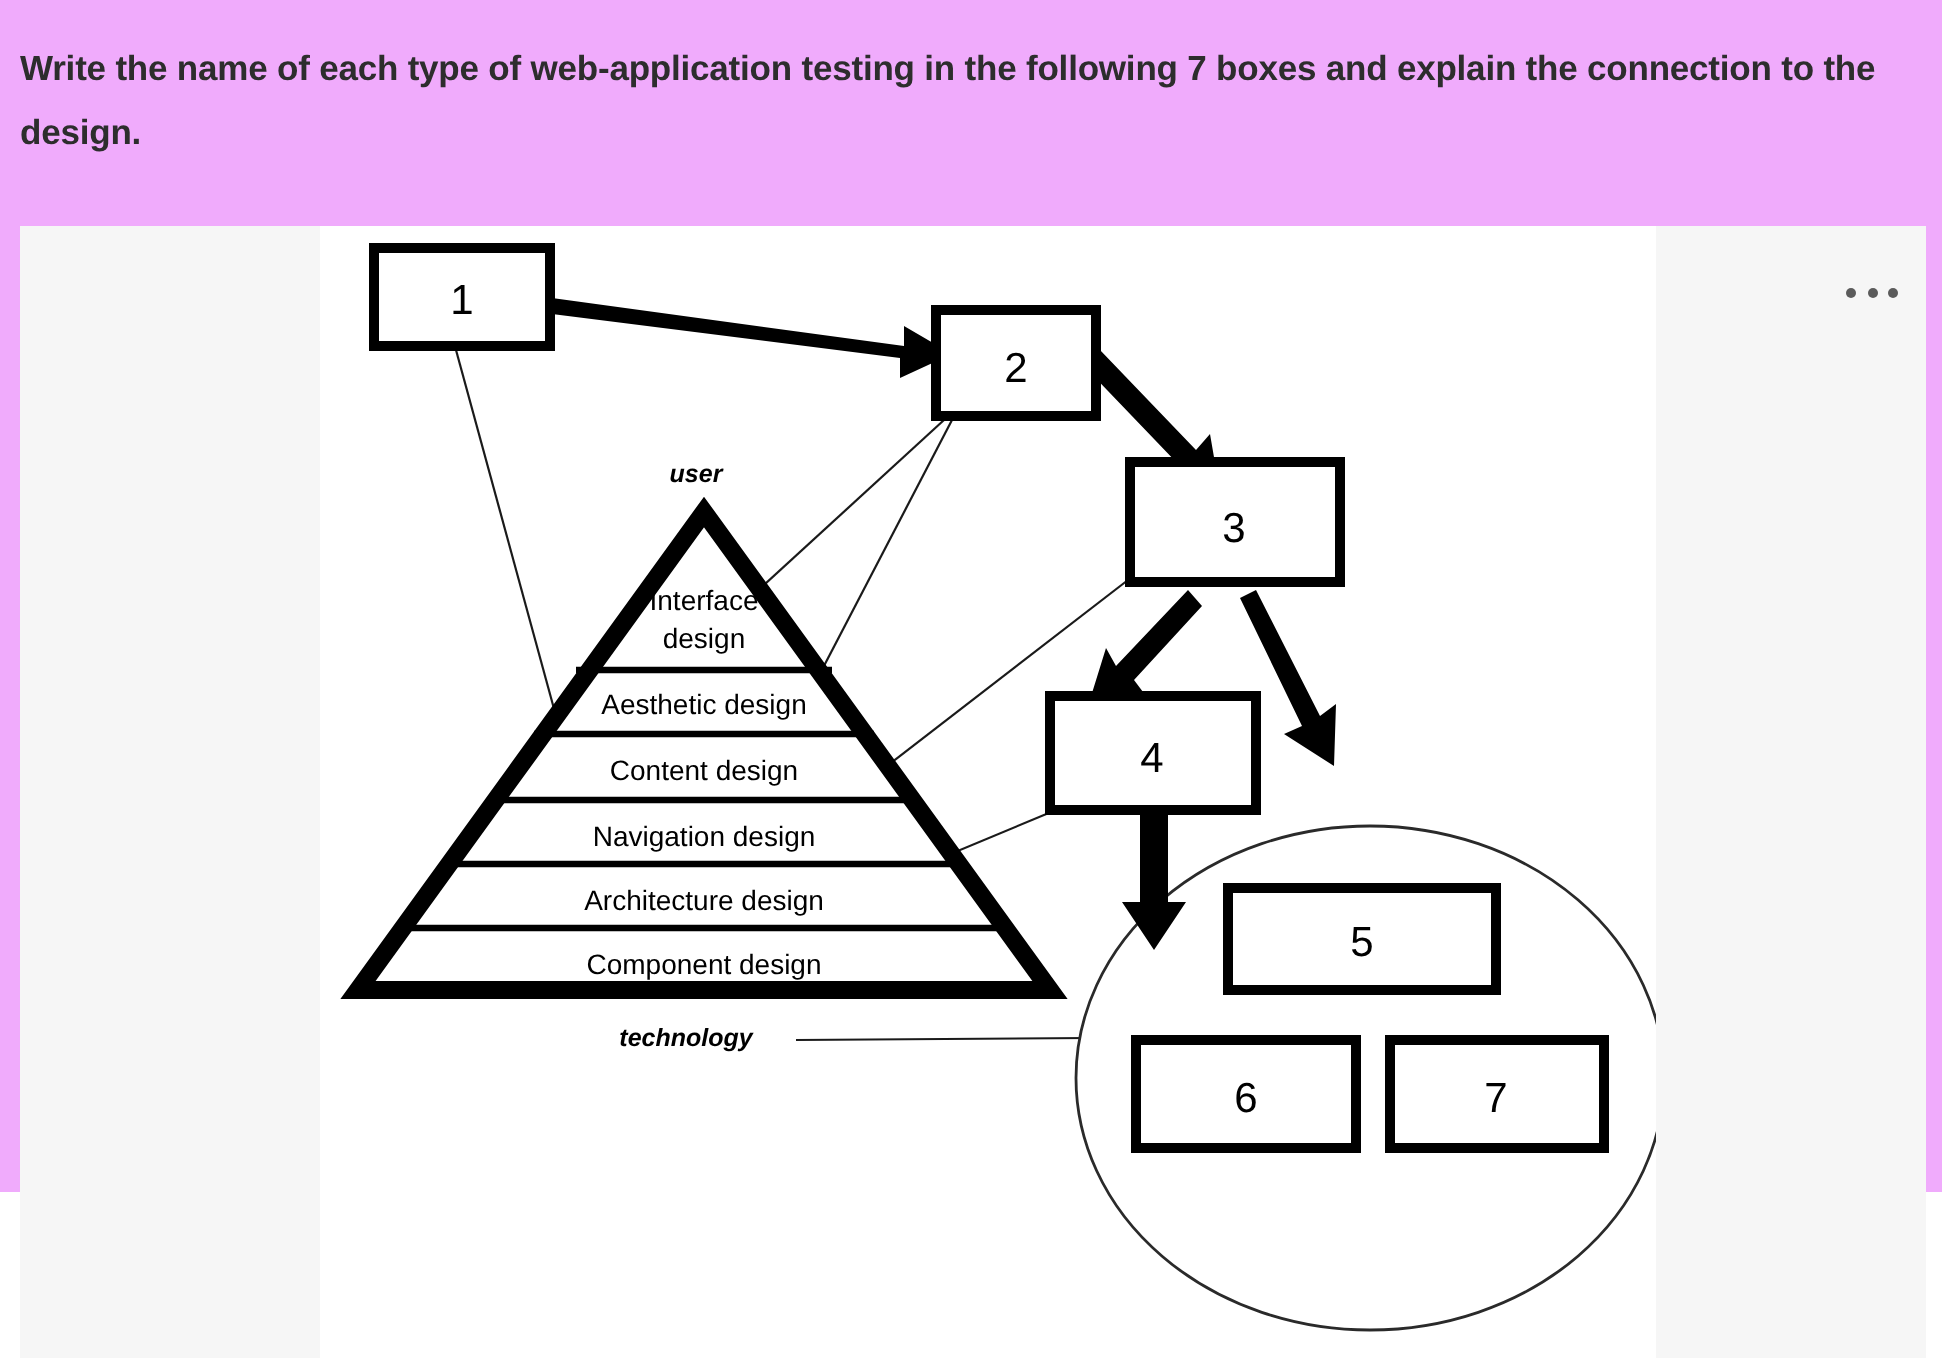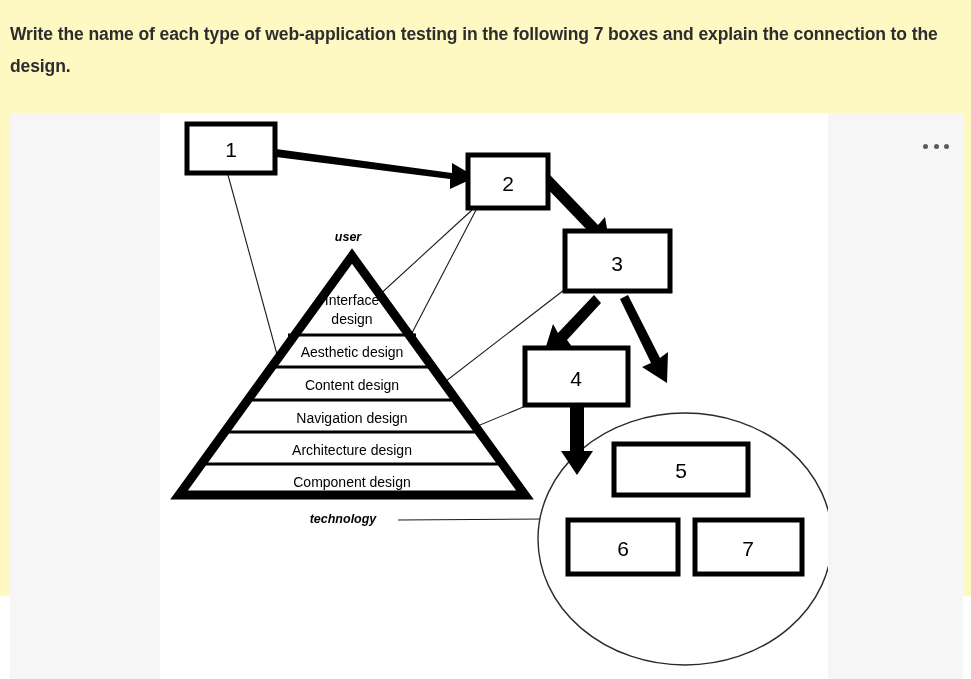--- a/index.html
+++ b/index.html
@@ -11,21 +11,21 @@
     height: 679px;
     background: #ffffff;
     font-family: "Liberation Sans", sans-serif;
     overflow: hidden;
   }
 
   #page {
     position: relative;
     width: 971px;
     height: 596px;
-    background: #fef9c3;
+    background: #f0abfc;
   }
 
   
   #question-prompt {
     position: absolute;
     left: 10px;
     top: 18px;
     width: 945px;
     font-size: 17.5px;
     font-weight: bold;

